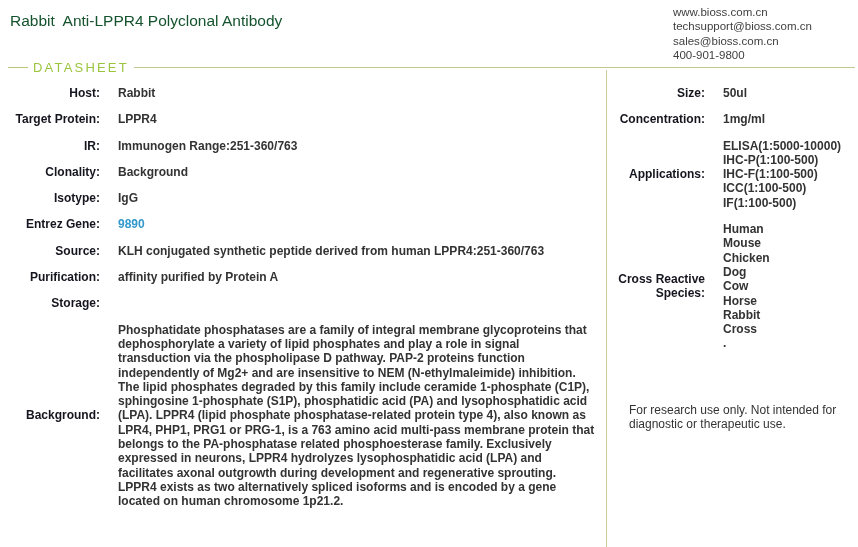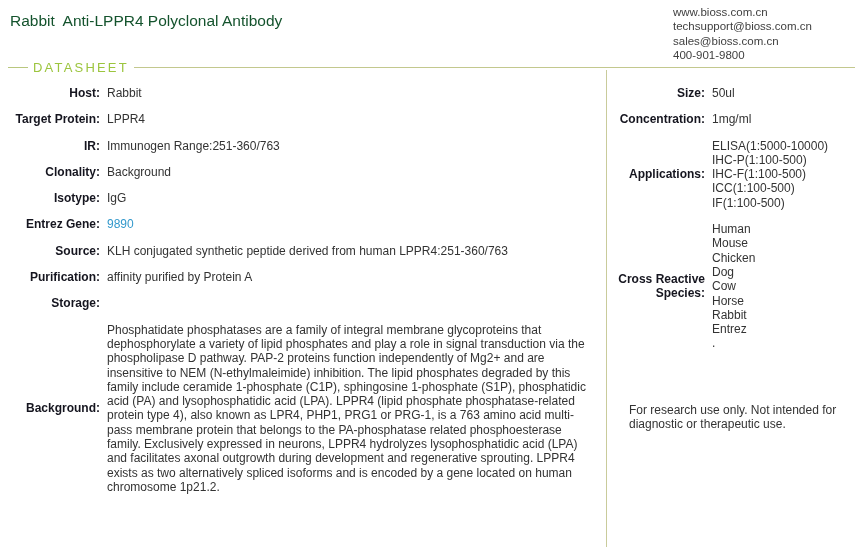--- a/index.html
+++ b/index.html
@@ -32,21 +32,21 @@
     background:#c9cb9b;
   }
   .left-col  { position:absolute; left:0;     top:86px; width:601px; }
   .right-col { position:absolute; left:606px; top:86px; width:250px; }
   .field-row { display:flex; margin-bottom:12px; line-height:14.3px;align-items:center; }
   .field-label {
     flex:none; text-align:right; font-weight:bold; color:#15151f;
   }
   .left-col  .field-label { width:100px; }
   .right-col .field-label { width:99px; }
-  .field-value { flex:1; margin-left:7px; color:#333333; }
+  .field-value { flex:1; margin-left:18px; color:#333333;font-weight:bold; }
   .left-col .field-value { padding-right:6px; }
   .value-line { line-height:14.3px; }
   .link { color:#3399cc; cursor:pointer; }
   .disclaimer {
     position:absolute; left:617px; top:403px; width:222px;
     line-height:14.3px; color:#333333;margin-left:12px;
   }
 </style>
 </head>
 <body>
@@ -135,19 +135,19 @@
     <div class="field-row">
       <div class="field-label">Cross Reactive Species:</div>
       <div class="field-value">
         <div class="value-line">Human</div>
         <div class="value-line">Mouse</div>
         <div class="value-line">Chicken</div>
         <div class="value-line">Dog</div>
         <div class="value-line">Cow</div>
         <div class="value-line">Horse</div>
         <div class="value-line">Rabbit</div>
-        <div class="value-line">Entrez</div>
+        <div class="value-line">Cross</div>
         <div class="value-line">.</div>
       </div>
     </div>
   </div>
 
 <div class="disclaimer">For research use only. Not intended for diagnostic or therapeutic use.</div>
 
 </body></html>

